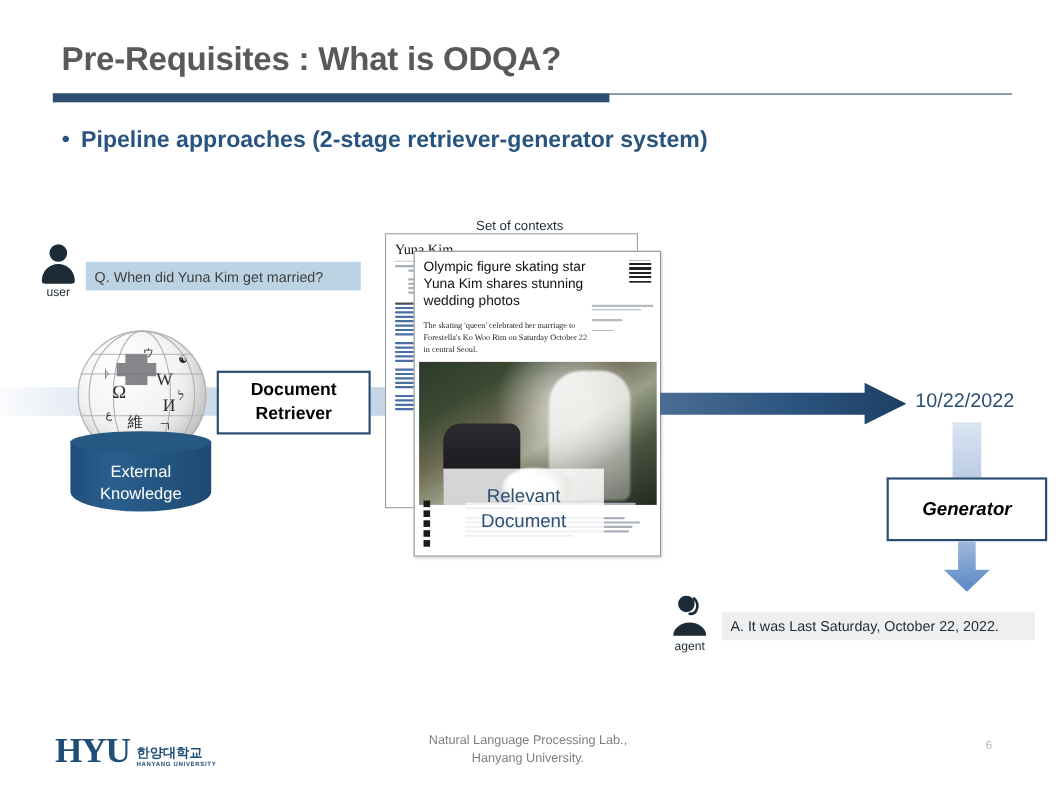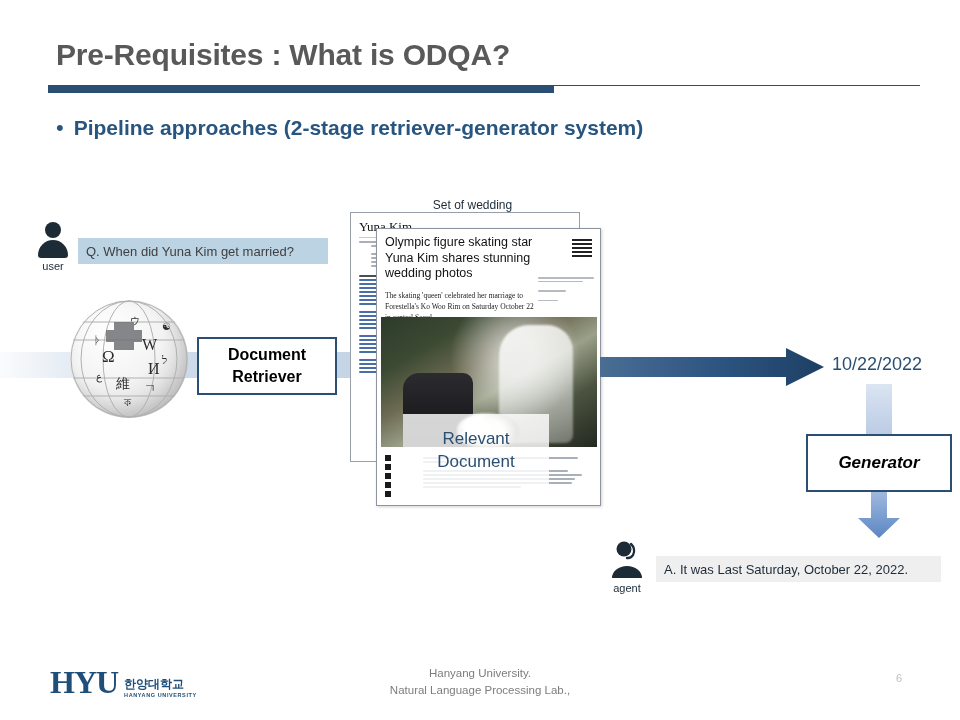--- a/index.html
+++ b/index.html
@@ -285,21 +285,21 @@
   .news-byline {
     position: absolute;
     right: 6px;
     top: 46px;
     width: 56px;
   }
   .news-byline .tiny-line { height: 1.5px; background: #b6bac1; }
   .news-photo {
     position: absolute;
     left: 4px;
-    top: 88px;
+    top: 100px;
     width: 216px;
     height: 130px;
     background:
       radial-gradient(circle at 62% 30%, rgba(255,255,255,0.55) 0 12%, rgba(255,255,255,0) 40%),
       linear-gradient(150deg, #2c3a2a 0%, #3c4a33 22%, #6d6a52 40%, #9aa089 55%, #4b5340 75%, #23291f 100%);
     text-align: center;
   }
   .news-photo .veil {
     position: absolute;
     left: 118px; top: 8px;
@@ -527,28 +527,36 @@
           <text x="74" y="92" font-size="12">ㄱ</text>
           <text x="24" y="44" font-size="11">ᚦ</text>
           <text x="92" y="64" font-size="11">ל</text>
           <text x="54" y="106" font-size="10">ক</text>
           <text x="26" y="80" font-size="10">ع</text>
           <text x="60" y="24" font-size="10">ウ</text>
           <text x="92" y="30" font-size="10">☯</text>
         </g>
       </svg>
     </div>
+    <div class="cylinder">
+      <div class="cyl-body"></div>
+      <div class="cyl-top"></div>
+      <div class="cyl-label">
+        <div>External</div>
+        <div>Knowledge</div>
+      </div>
+    </div>
   </div>
 
   <div class="retriever-box">
     <span>Document</span>
     <span>Retriever</span>
   </div>
 
-  <div class="contexts-label">Set of wedding</div>
+  <div class="contexts-label">Set of contexts</div>
 
   <div class="doc-wiki">
     <div class="wiki-title">Yuna Kim</div>
     <div class="tiny-line" style="width:88%"></div>
     <div class="tiny-line" style="width:70%;margin-left:12px"></div>
     <div class="tiny-line" style="width:60%;margin-left:12px;margin-top:6px"></div>
     <div class="tiny-line" style="width:78%;margin-left:12px"></div>
     <div class="tiny-line" style="width:52%;margin-left:12px"></div>
     <div class="tiny-line" style="width:46%;margin-left:12px"></div>
     <div class="tiny-line dark" style="width:30%;margin-top:8px"></div>
@@ -664,19 +672,19 @@
 
   <div class="hyu-logo">
     <span class="hyu-mark">HYU</span>
     <span>
       <span class="hyu-kr" style="display:block">한양대학교</span>
       <span class="hyu-en" style="display:block">HANYANG UNIVERSITY</span>
     </span>
   </div>
 
   <div class="footer-note">
+    <div>Natural Language Processing  Lab.,</div>
     <div>Hanyang University.</div>
-    <div>Natural Language Processing  Lab.,</div>
   </div>
 
   <div class="page-num">6</div>
 
 </div>
 
 </body></html>

